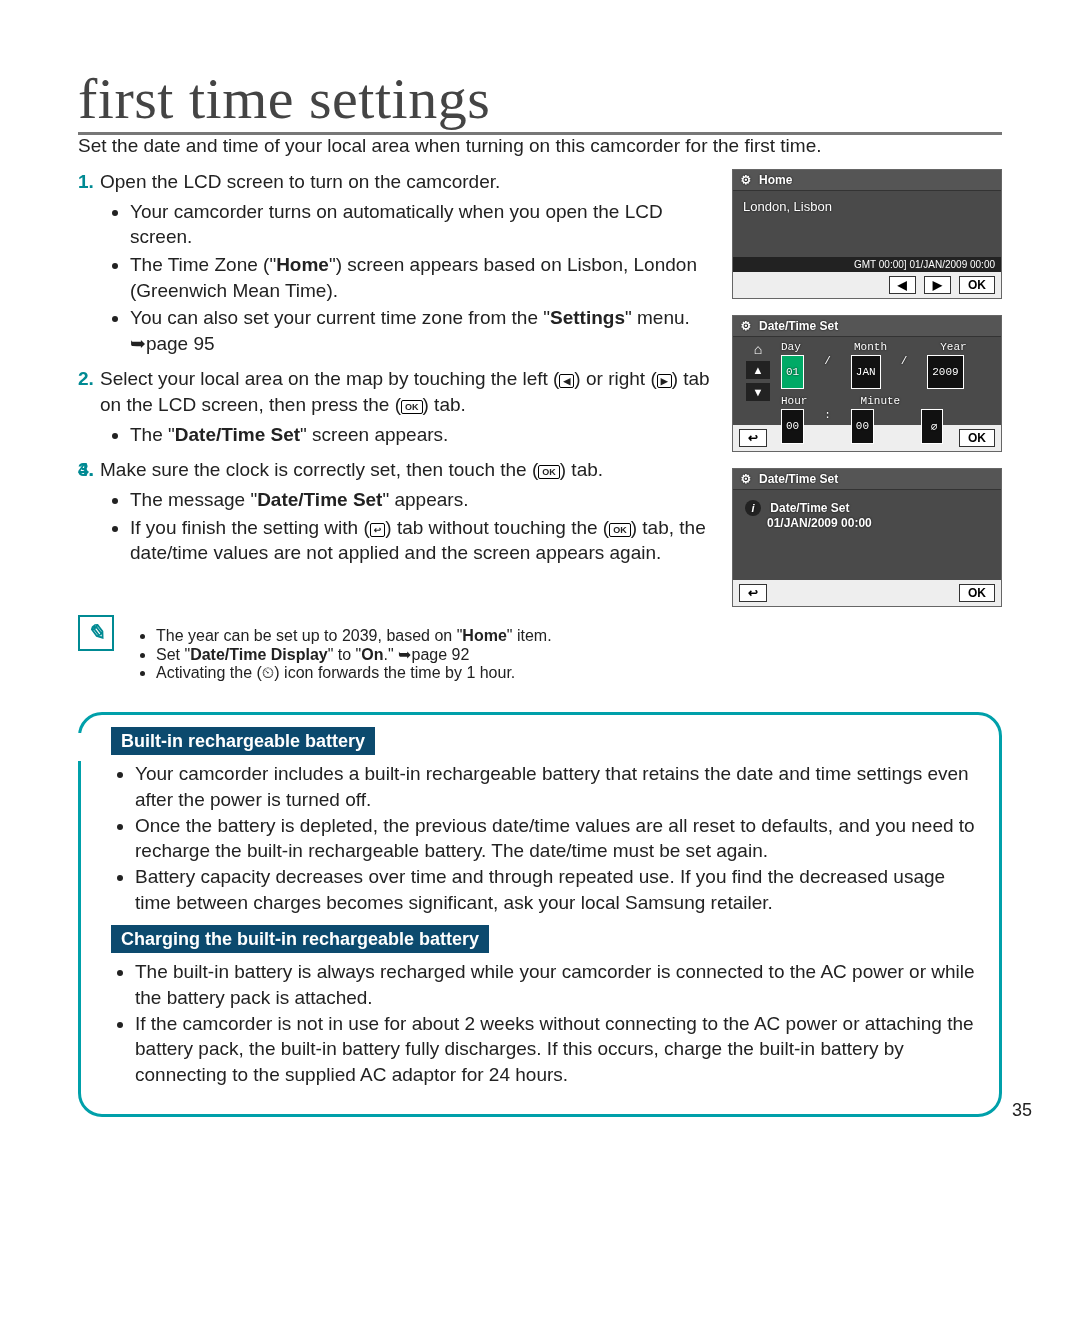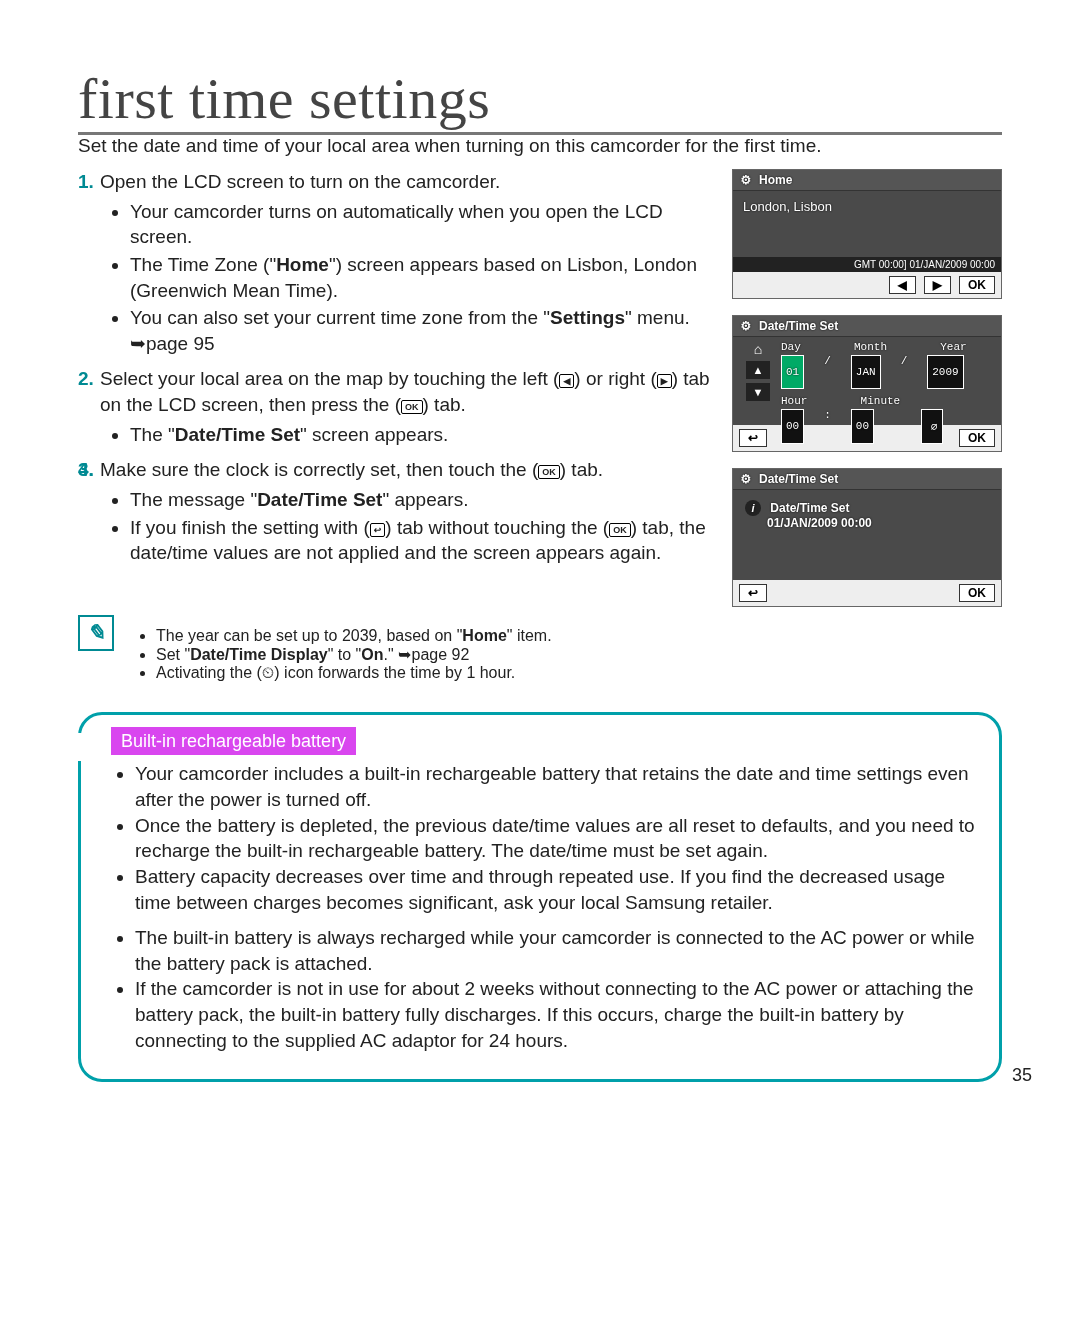--- a/index.html
+++ b/index.html
@@ -119,24 +119,24 @@
   }
   .tealbox::before {
     content:"";
     position:absolute;
     left:-3px; top:18px;
     width:6px; height:28px;
     background:#fff;
   }
   .pill {
     display: inline-block;
-    background: #d946ef;
+    background: #0c4a6e;
     color: #fff;
     padding: 2px 10px;
-    font-weight: normal;
+    font-weight: bold;
     font-size: 18px;
     margin-bottom: 4px;
   }
   .tealbox ul {
     margin: 2px 0 10px 0;
     padding-left: 24px;
   }
   .pagenum {
     position: absolute;
     right: 48px;
@@ -379,20 +379,21 @@
       </ul>
   </div>
 
   <div class="tealbox">
     <div class="pill">Built-in rechargeable battery</div>
     <ul id="box1">
         <li>Your camcorder includes a built-in rechargeable battery that retains the date and time settings even after the power is turned off.</li>
         <li>Once the battery is depleted, the previous date/time values are all reset to defaults, and you need to recharge the built-in rechargeable battery. The date/time must be set again.</li>
         <li>Battery capacity decreases over time and through repeated use. If you find the decreased usage time between charges becomes significant, ask your local Samsung retailer.</li>
       </ul>
+    <div class="pill">Charging the built-in rechargeable battery</div>
     <ul id="box2">
         <li>The built-in battery is always recharged while your camcorder is connected to the AC power or while the battery pack is attached.</li>
         <li>If the camcorder is not in use for about 2 weeks without connecting to the AC power or attaching the battery pack, the built-in battery fully discharges. If this occurs, charge the built-in battery by connecting to the supplied AC adaptor for 24 hours.</li>
       </ul>
   </div>
 
   <div class="pagenum">35</div>
 </div>
 
 </body></html>

